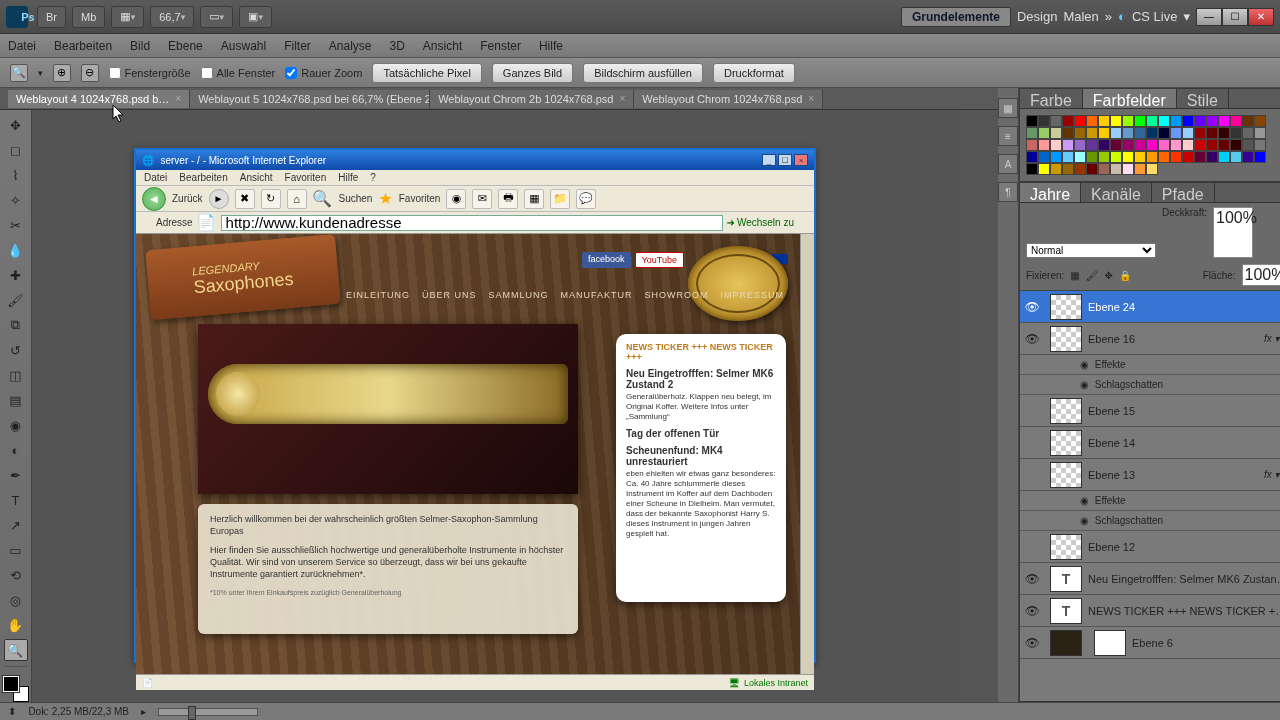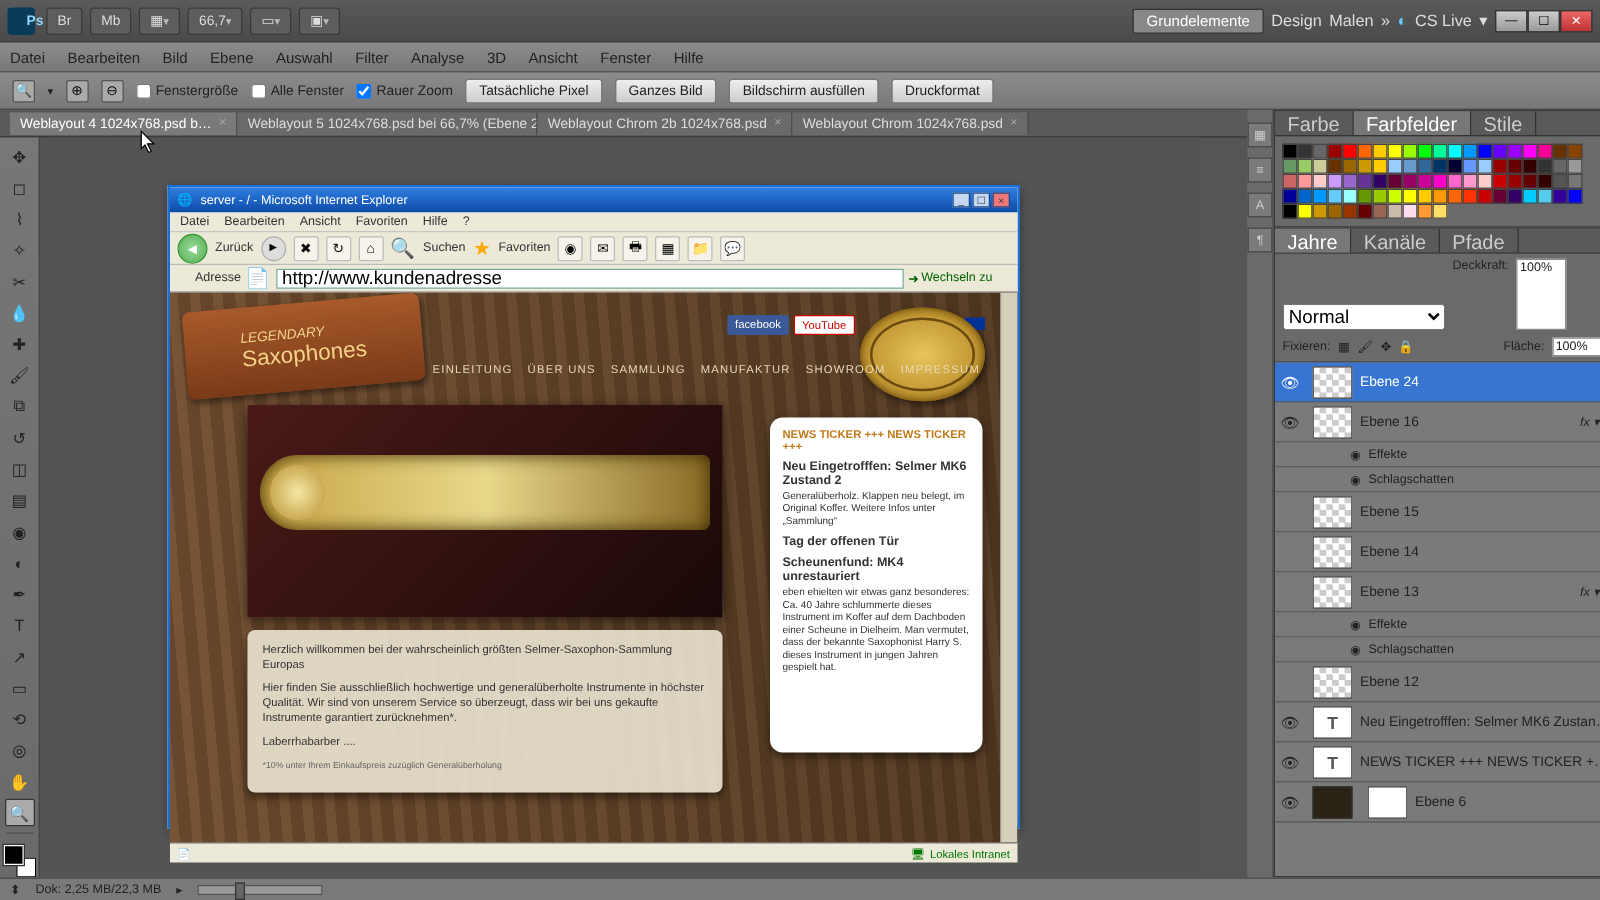--- a/index.html
+++ b/index.html
@@ -4,21 +4,21 @@
 <style>
 * { margin: 0; padding: 0; box-sizing: border-box; font-family: Tahoma, sans-serif; }
 body { background: #555; width: 1280px; height: 720px; overflow: hidden; position: relative; }
 
 
 .app-bar { background: linear-gradient(#5a5a5a,#4a4a4a); height: 34px; display: flex; align-items: center; padding: 0 6px; border-bottom: 1px solid #333; }
 .app-bar .ps-logo { width: 22px; height: 22px; background: #0a3c5a; border-radius: 3px; color: #8dd8ff; font-size: 11px; font-weight: bold; display:flex;align-items:center;justify-content:center; margin-right:6px;padding-left:22px;}
 .app-bar .pill { background: #5d5d5d; border:1px solid #3a3a3a; border-radius:3px; padding:2px 8px; color:#ddd; font-size:11px; margin:0 3px; height:22px; display:flex;align-items:center;}
 .app-bar .dd::after { content:" ▾"; color:#bbb; font-size:9px;}
 .app-right { margin-left:auto; display:flex; align-items:center; gap:6px;}
-.app-right .wbtn { background:#888; border:1px solid #333; padding:2px 10px; color:#ffffff; font-size:12px; border-radius:2px;}
+.app-right .wbtn { background:#888; border:1px solid #333; padding:2px 10px; color:#0f172a; font-size:12px; border-radius:2px;font-weight:bold;}
 .app-right .txt { color:#ddd; font-size:13px;}
 .winboxes { display:flex; gap:0;}
 .winboxes div { width:26px; height:18px; border:1px solid #333; display:flex;align-items:center;justify-content:center; font-size:10px;}
 .wmin{background:linear-gradient(#ccc,#999);} .wmax{background:linear-gradient(#ccc,#999);} .wclose{background:linear-gradient(#e66,#b33);color:#fff;}
 
 
 .menu-bar { background: linear-gradient(#8c8c8c,#787878); height: 24px; display:flex; align-items:center; padding:0 8px; gap:18px; border-bottom:1px solid #555;}
 .menu-bar span { color:#222; font-size:12px; cursor:default; }
 
 
@@ -103,22 +103,22 @@
 .panel-tabs{display:flex;background:#5a5a5a;height:20px;border-bottom:1px solid #333;}
 .panel-tabs .pt{padding:3px 10px;font-size:16px;color:#ccc;border-right:1px solid #333;}
 .panel-tabs .pt.a{background:#777;color:#fff;}
 
 .swatches{padding:6px;}
 .sw-grid{display:grid;grid-template-columns:repeat(20,12px);grid-auto-rows:12px;gap:0;}
 .sw-grid div{border:1px solid #444;}
 
 .layers-panel{flex:1;display:flex;flex-direction:column;}
 .layer-opts{background:#6a6a6a;padding:4px 6px;display:flex;flex-wrap:wrap;gap:6px;font-size:10px;color:#222;border-bottom:1px solid #444;}
-.layer-opts select{font-size:15px;width:130px;margin-top:36px;}
-.layer-opts .num{width:40px;font-size:10px;background:#fff;border:1px solid #888;padding:1px 2px;}
+.layer-opts select{font-size:10px;width:130px;margin-top:36px;}
+.layer-opts .num{width:40px;font-size:16px;background:#fff;border:1px solid #888;padding:1px 2px;}
 .layer-list{flex:1;overflow-y:auto;background:#7a7a7a;}
 .layer-row{display:flex;align-items:center;height:32px;border-bottom:1px solid #555;background:#7a7a7a;font-size:11px;color:#222;}
 .layer-row.sel{background:#3874d1;color:#fff;}
 .layer-row .eye{width:24px;text-align:center;font-size:12px;color:#222;}
 .layer-row.sel .eye{color:#fff;}
 .layer-row .thumb{width:32px;height:26px;background:#fff;border:1px solid #333;margin:0 6px;background-image:repeating-conic-gradient(#ccc 0 25%,#fff 0 50%);background-size:10px 10px;}
 .layer-row .thumb.t{background:#fff;display:flex;align-items:center;justify-content:center;font-weight:bold;font-size:14px;color:#555;}
 .layer-row .thumb.dark{background:#2a2215;}
 .layer-row .nm{flex:1;white-space:nowrap;overflow:hidden;text-overflow:ellipsis;}
 .layer-row .fx{margin-right:8px;font-size:10px;font-style:italic;}
@@ -315,21 +315,20 @@
         <div class="ticker">NEWS TICKER +++ NEWS TICKER +++</div>
         <h4>Neu Eingetrofffen: Selmer MK6 Zustand 2</h4>
         <p>Generalüberholz. Klappen neu belegt, im Original Koffer. Weitere Infos unter „Sammlung“</p>
         <h4>Tag der offenen Tür</h4>
         <h4>Scheunenfund: MK4 unrestauriert</h4>
         <p>eben ehielten wir etwas ganz besonderes: Ca. 40 Jahre schlummerte dieses Instrument im Koffer auf dem Dachboden einer Scheune in Dielheim. Man vermutet, dass der bekannte Saxophonist Harry S. dieses Instrument in jungen Jahren gespielt hat.</p>
       </div>
       <div class="welcome-card">
         <p>Herzlich willkommen bei der wahrscheinlich größten Selmer-Saxophon-Sammlung Europas</p>
         <p>Hier finden Sie ausschließlich hochwertige und generalüberholte Instrumente in höchster Qualität. Wir sind von unserem Service so überzeugt, dass wir bei uns gekaufte Instrumente garantiert zurücknehmen*.</p>
-        <p>Laberrhabarber ....</p>
         <p class="ft">*10% unter Ihrem Einkaufspreis zuzüglich Generalüberholung</p>
       </div>
       <div class="scrollbar"></div>
     </div>
     <div class="statusbar">
       <span>📄</span>
       <div class="r">
           <span>🖥</span>
           <span>Lokales Intranet</span>
         </div>

